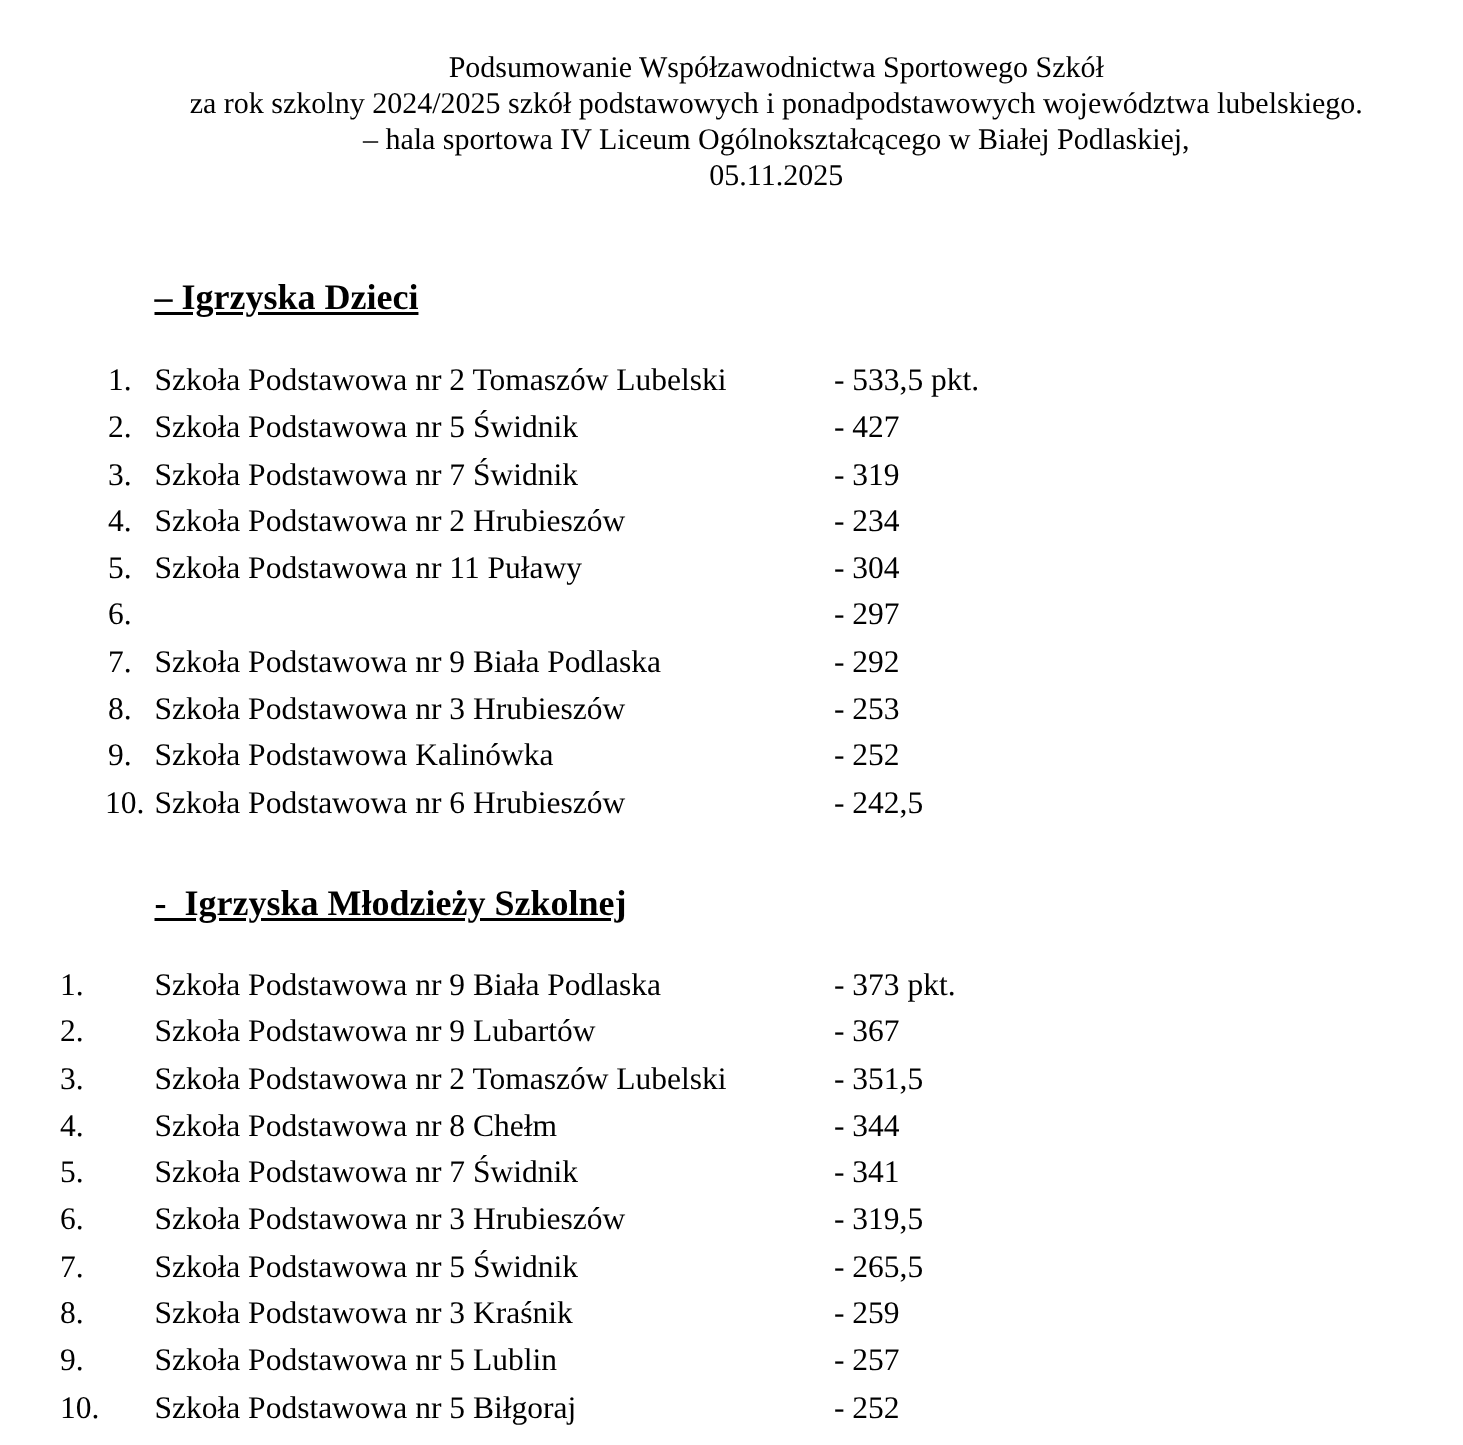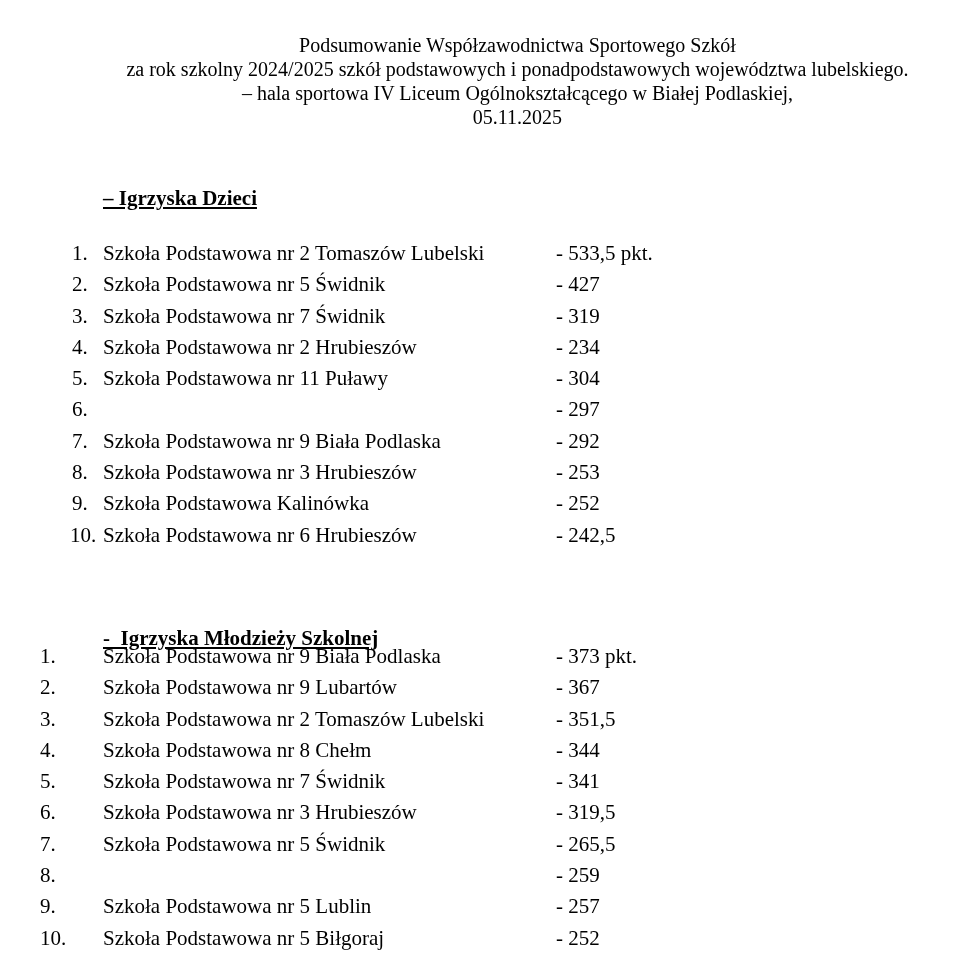--- a/index.html
+++ b/index.html
@@ -23,25 +23,25 @@
       width: 1035px;
       text-align: center;
       line-height: 24px;
       font-size: 20px;
     }
     .header div { white-space: nowrap; }
     .section-title {
       position: absolute;
       font-weight: bold;
       text-decoration: underline;
-      font-size: 21px;
+      font-size: 24px;
       white-space: pre;
     }
     #sec1-title { left: 103px; top: 186px; }
-    #sec2-title { left: 103px; top: 590px; margin-top: 36px; }
+    #sec2-title { left: 103px; top: 590px; }
     .list {
       position: absolute;
       left: 0;
       width: 975px;
     }
     #list1 { top: 238px; }
     #list2 { top: 641px; }
     .row {
       position: relative;
       height: 31.3px;
@@ -152,20 +152,21 @@
       <span class="name">Szkoła Podstawowa nr 3 Hrubieszów</span>
       <span class="score">- 319,5</span>
     </div>
     <div class="row">
       <span class="num">7.</span>
       <span class="name">Szkoła Podstawowa nr 5 Świdnik</span>
       <span class="score">- 265,5</span>
     </div>
     <div class="row">
       <span class="num">8.</span>
+      <span class="name">Szkoła Podstawowa nr 3 Kraśnik</span>
       <span class="score">- 259</span>
     </div>
     <div class="row">
       <span class="num">9.</span>
       <span class="name">Szkoła Podstawowa nr 5 Lublin</span>
       <span class="score">- 257</span>
     </div>
     <div class="row">
       <span class="num">10.</span>
       <span class="name">Szkoła Podstawowa nr 5 Biłgoraj</span>

